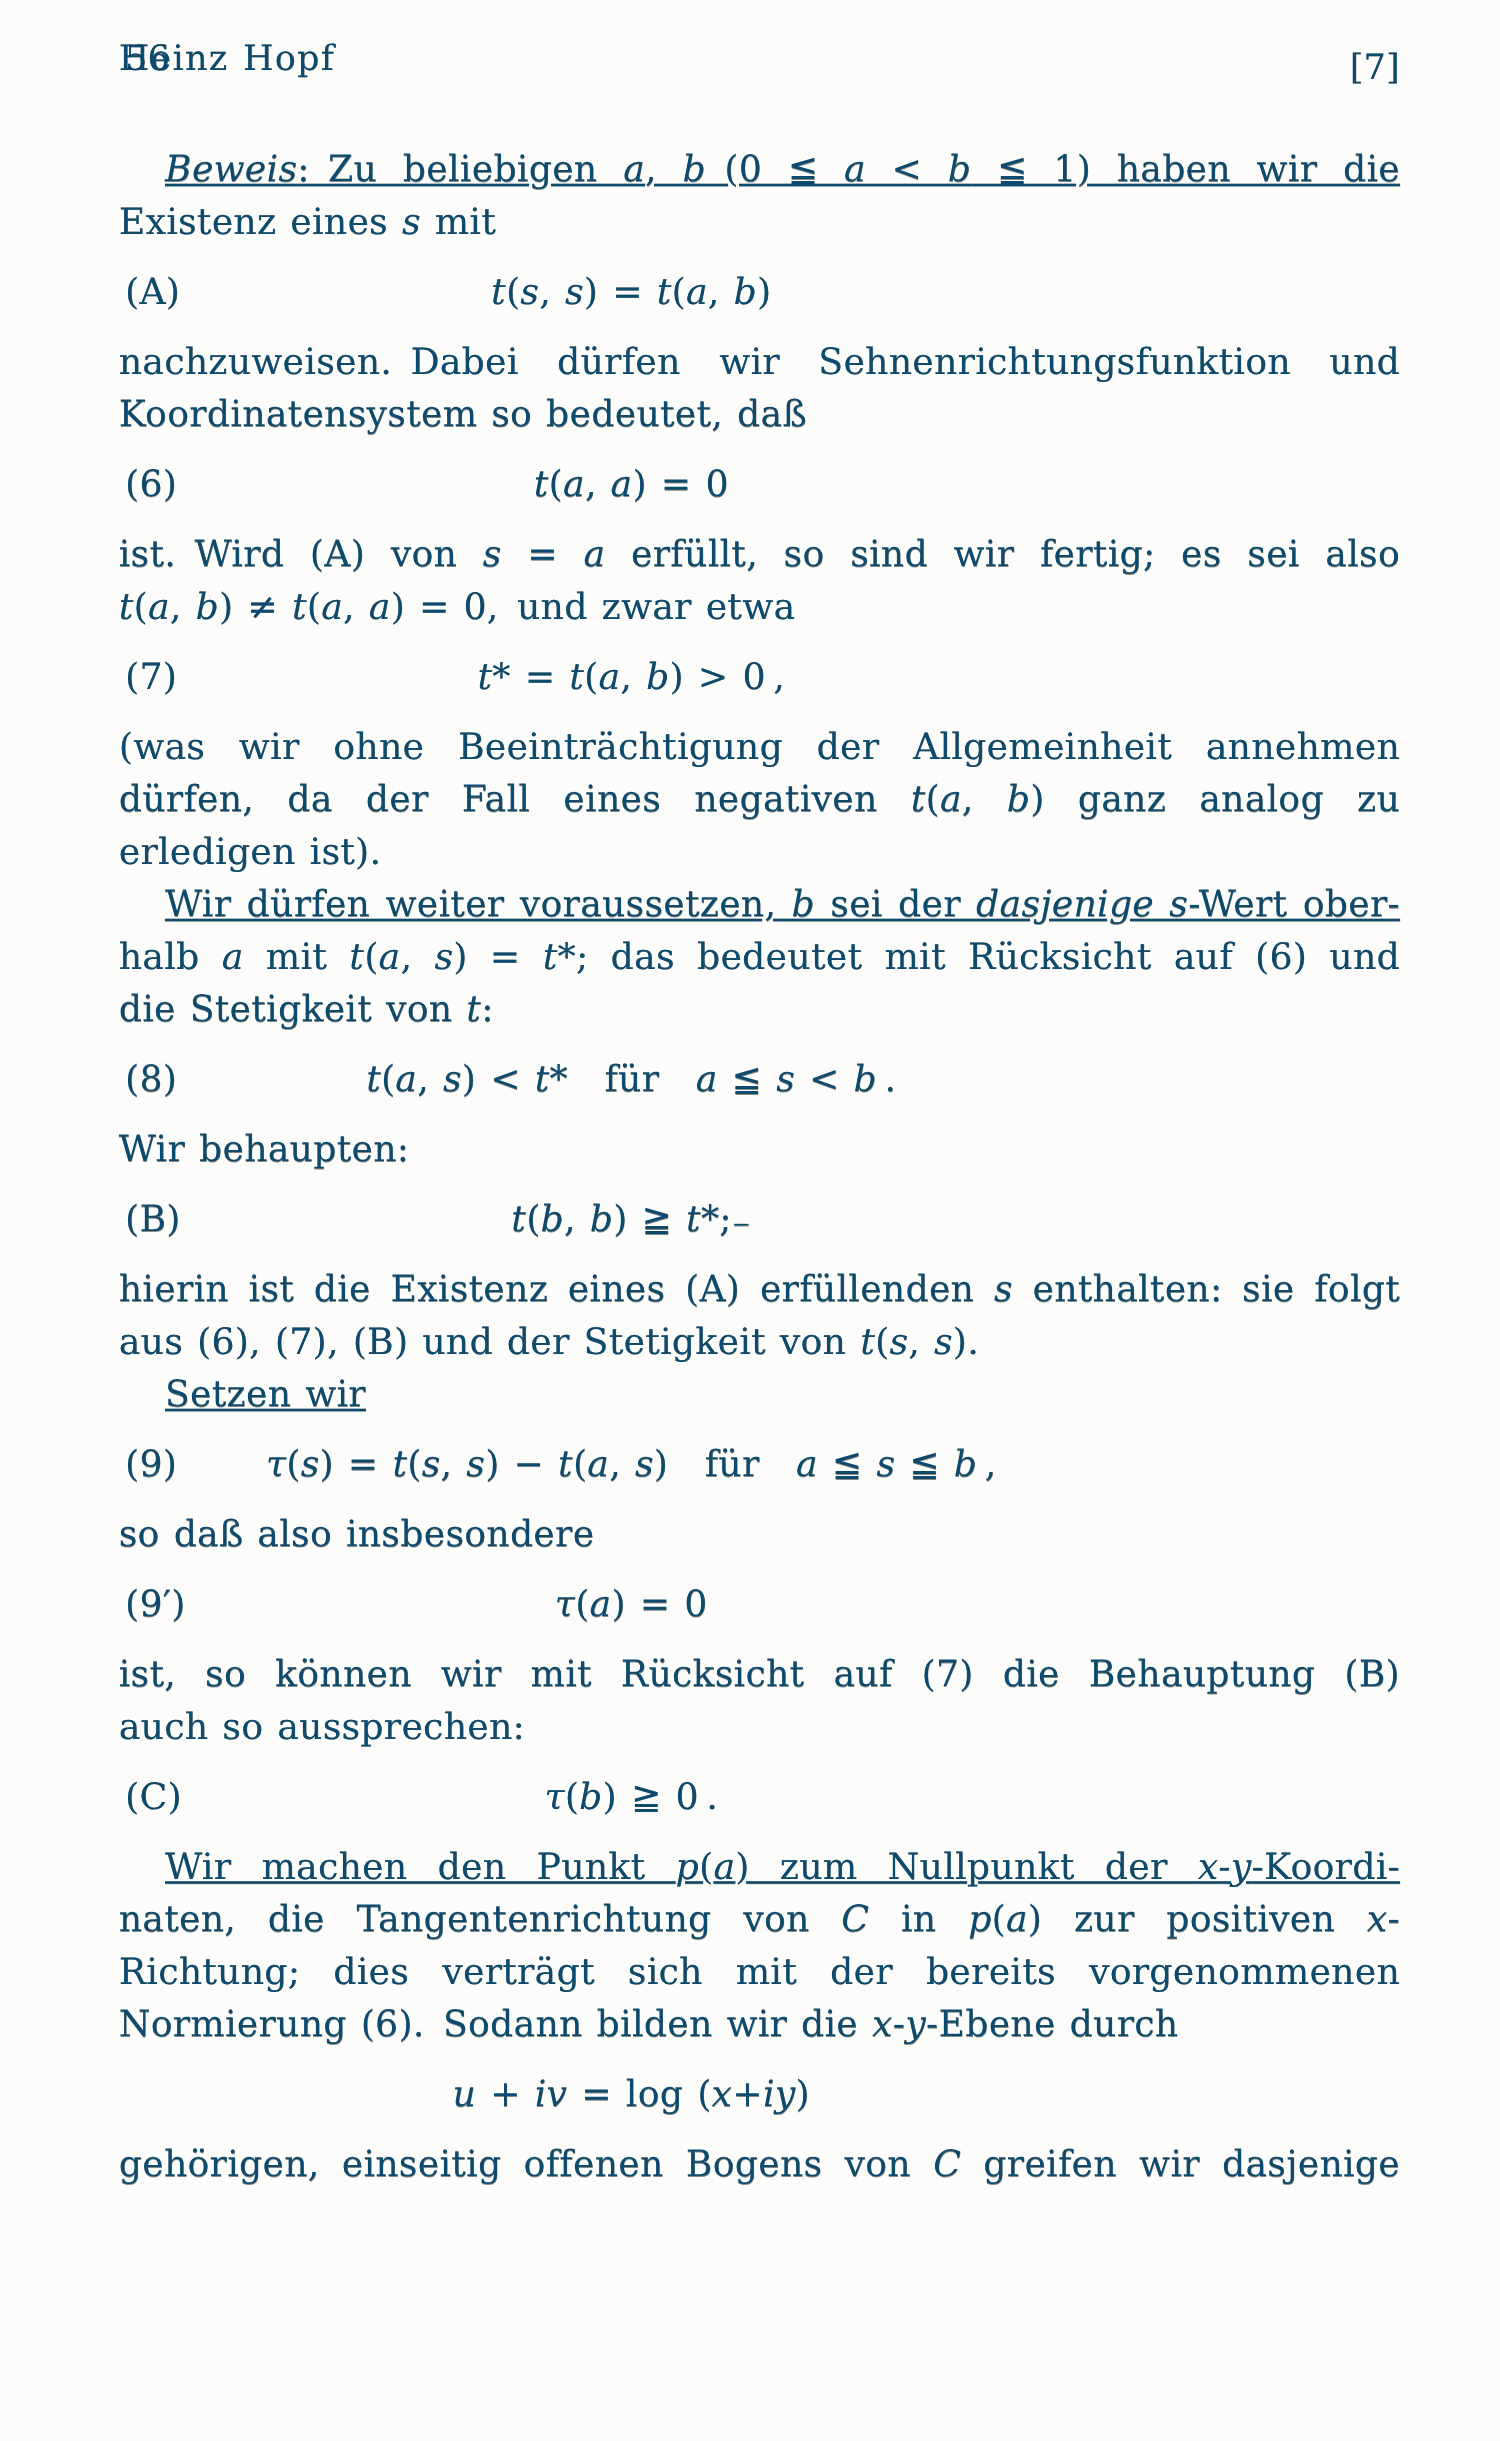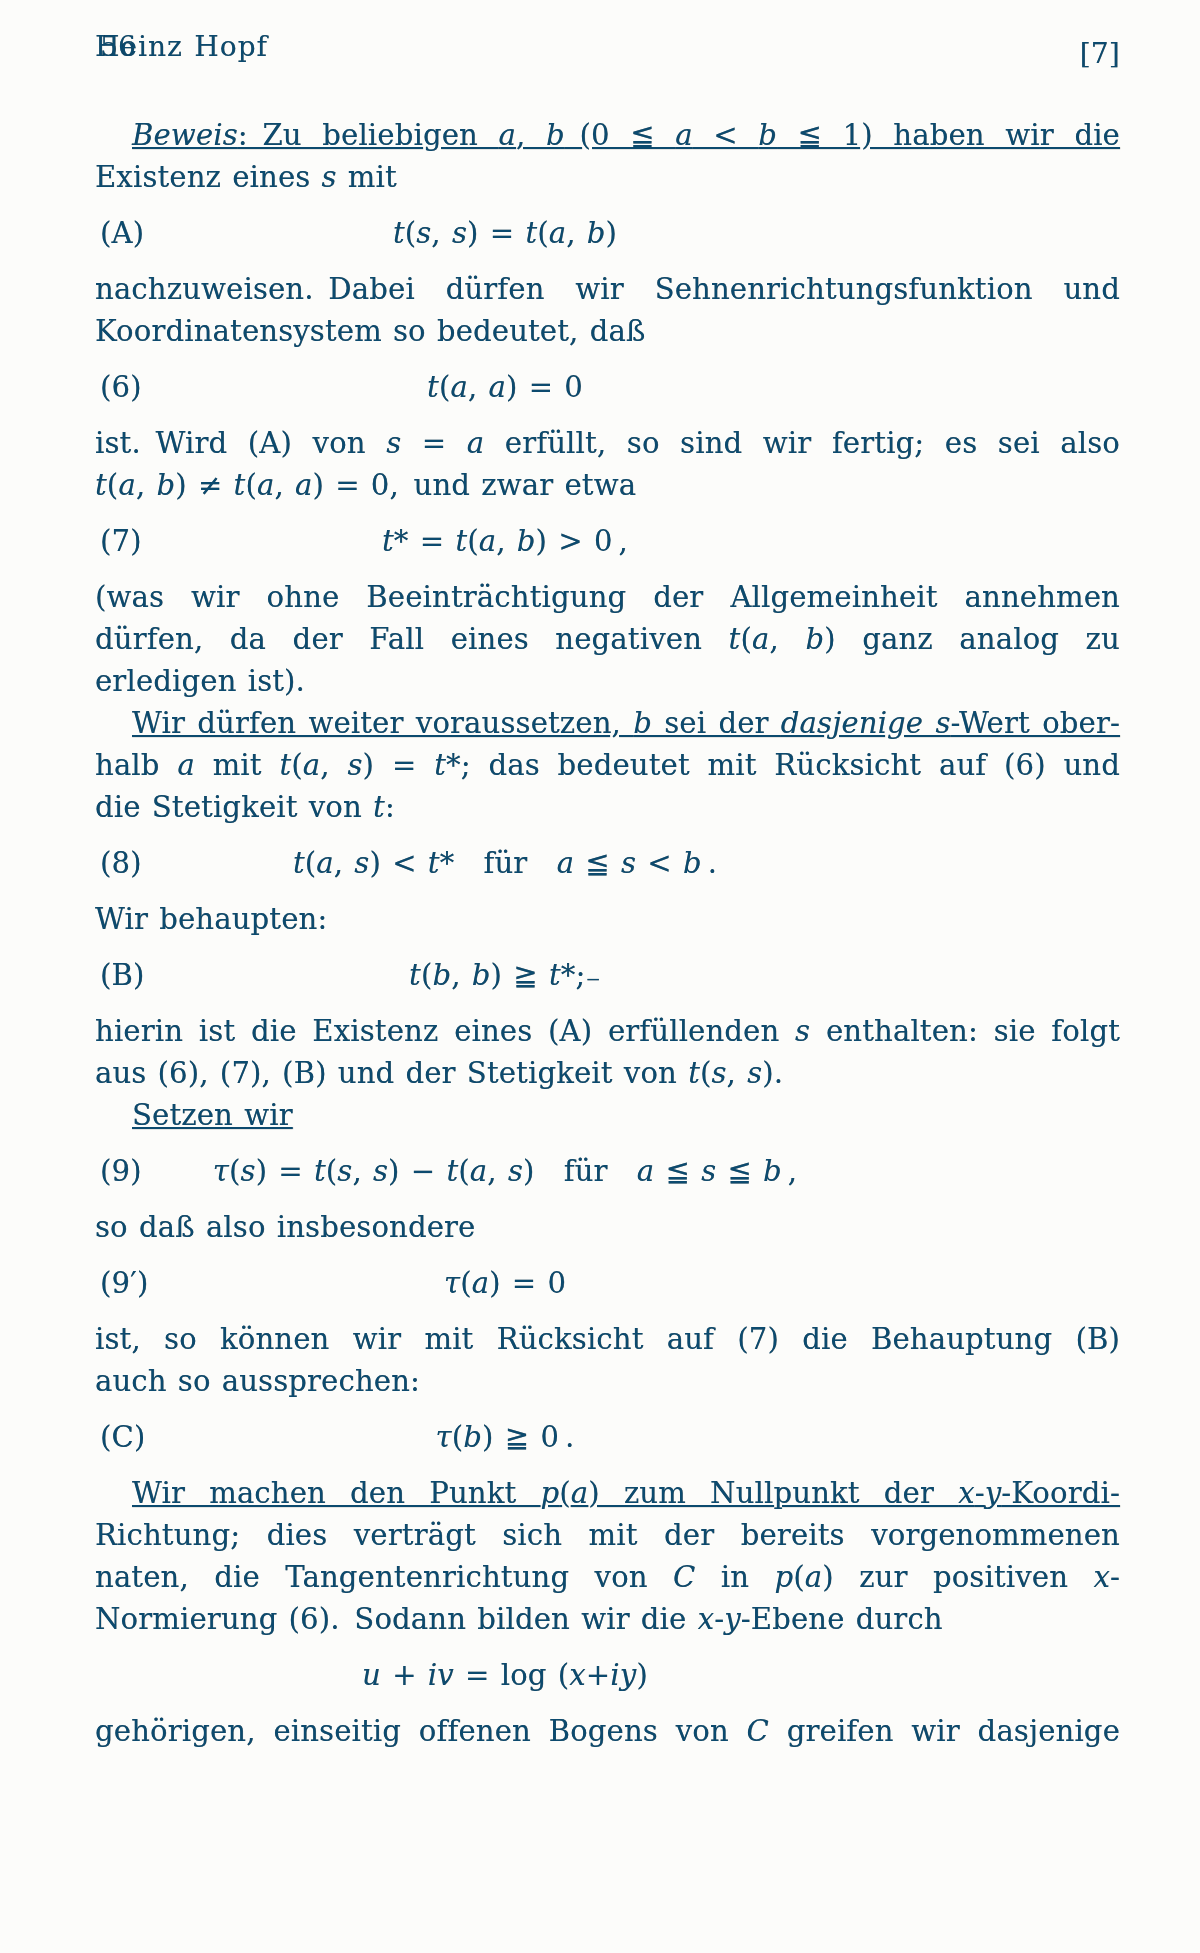--- a/index.html
+++ b/index.html
@@ -68,19 +68,19 @@
       <div class="tl just">hierin ist die Existenz eines (A) erfüllenden <i>s</i> enthalten: sie folgt</div>
       <div class="tl">aus (6), (7), (B) und der Stetigkeit von <i>t</i>(<i>s</i>, <i>s</i>).</div>
       <div class="tl indent">Setzen wir</div>
       <div class="eq"><span class="eq-label">(9)</span><span><i>τ</i>(<i>s</i>) = <i>t</i>(<i>s</i>, <i>s</i>) − <i>t</i>(<i>a</i>, <i>s</i>) für <i>a</i> ≦ <i>s</i> ≦ <i>b</i> ,</span></div>
       <div class="tl">so daß also insbesondere</div>
       <div class="eq"><span class="eq-label">(9′)</span><span><i>τ</i>(<i>a</i>) = 0</span></div>
       <div class="tl just">ist, so können wir mit Rücksicht auf (7) die Behauptung (B)</div>
       <div class="tl">auch so aussprechen:</div>
       <div class="eq"><span class="eq-label">(C)</span><span><i>τ</i>(<i>b</i>) ≧ 0 .</span></div>
       <div class="tl indent just">Wir machen den Punkt <i>p</i>(<i>a</i>) zum Nullpunkt der <i>x</i>-<i>y</i>-Koordi-</div>
+      <div class="tl just">naten, die Tangentenrichtung von <i>C</i> in <i>p</i>(<i>a</i>) zur positiven <i>x</i>-</div>
       <div class="tl just">Richtung; dies verträgt sich mit der bereits vorgenommenen</div>
-      <div class="tl just">naten, die Tangentenrichtung von <i>C</i> in <i>p</i>(<i>a</i>) zur positiven <i>x</i>-</div>
       <div class="tl">Normierung (6). Sodann bilden wir die <i>x</i>-<i>y</i>-Ebene durch</div>
       <div class="eq"><span><i>u</i> + <i>iv</i> = log (<i>x</i>+<i>iy</i>)</span></div>
       <div class="tl just">gehörigen, einseitig offenen Bogens von <i>C</i> greifen wir dasjenige</div>
     </section>
 </main>
 
 </body></html>

